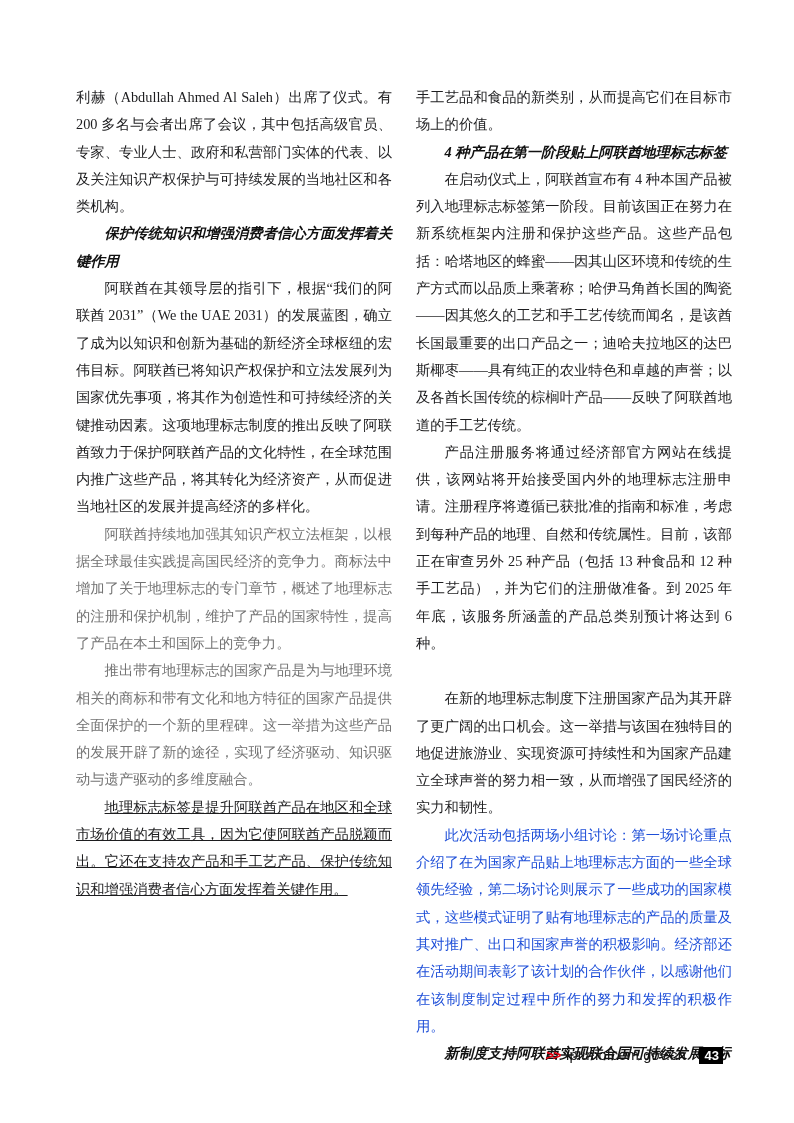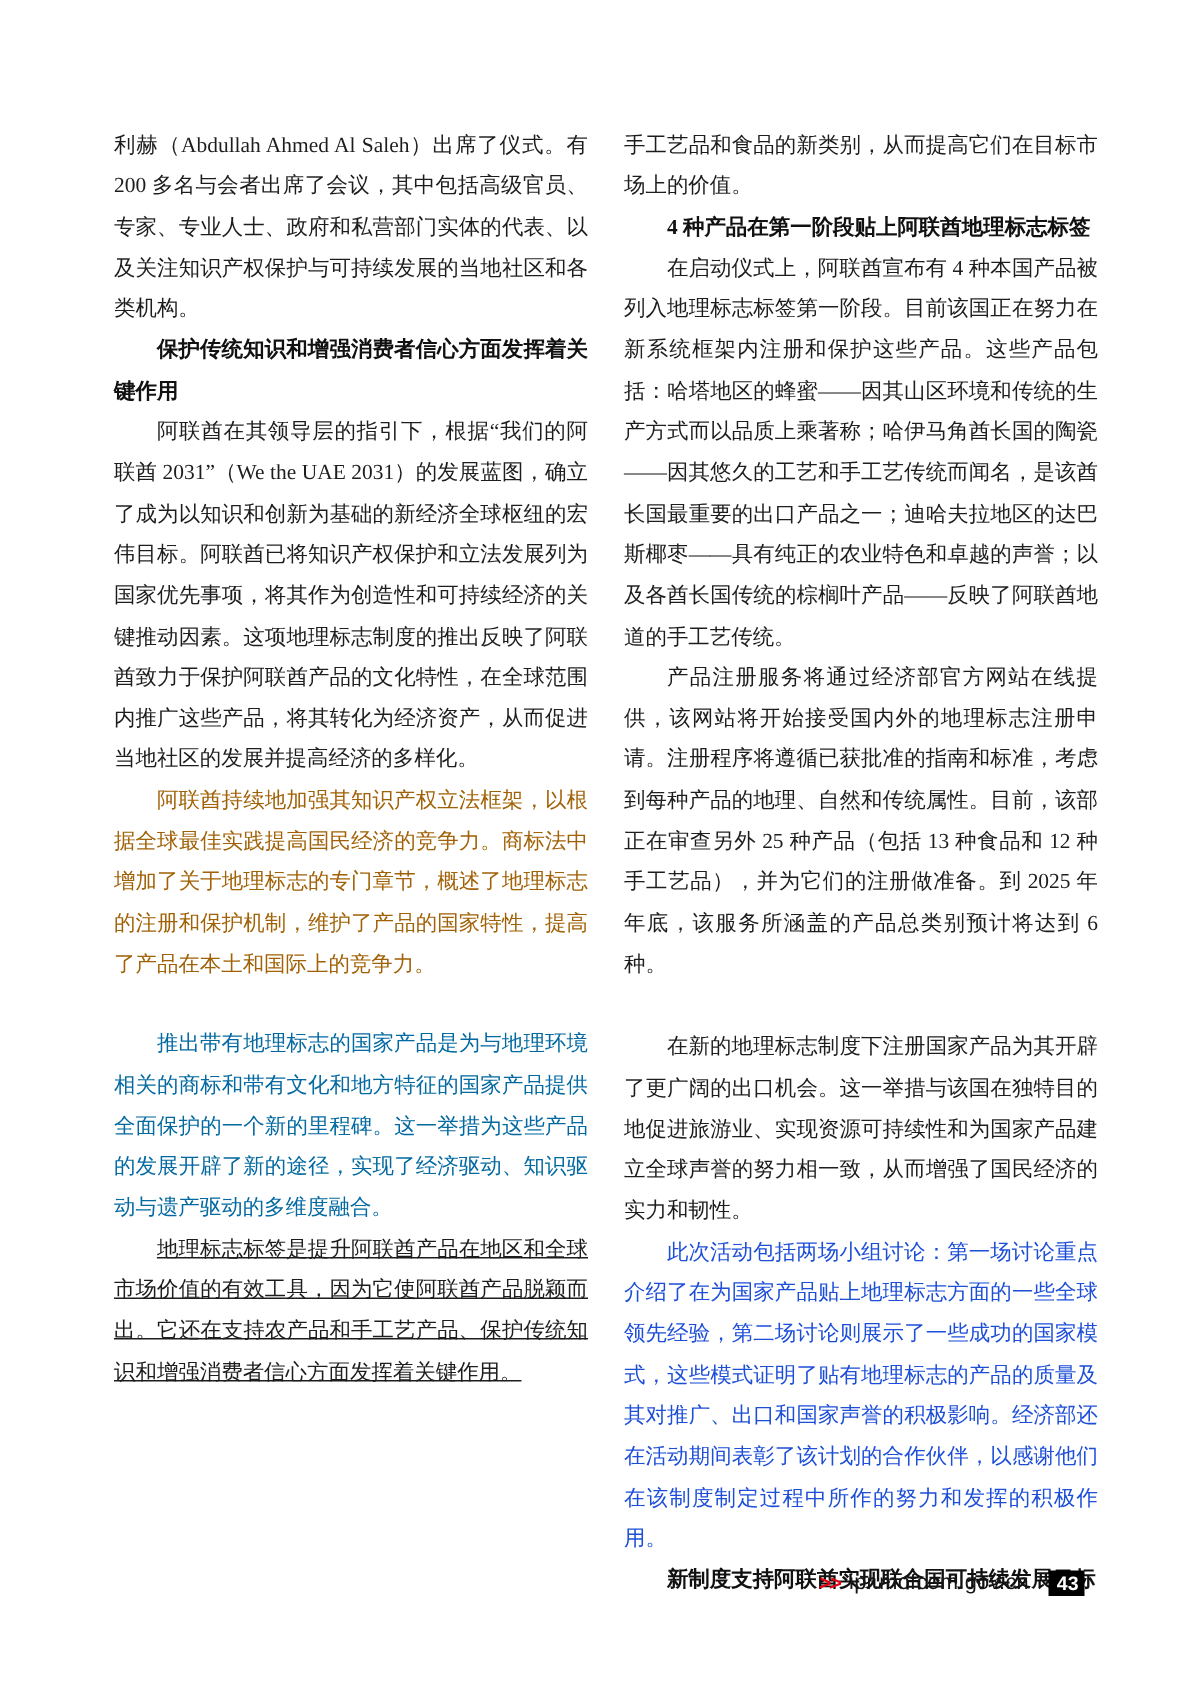--- a/index.html
+++ b/index.html
@@ -33,20 +33,21 @@
     line-height: 27.3px;
     color: #1d1d1f;
     text-align: justify;
   }
   .col p.indent {
     text-indent: 2em;
   }
   .col p.heading {
     font-weight: bold;
     color: #111111;
+    font-style: italic;
   }
   .footer {
     position: absolute;
     top: 1046px;
     right: 71px;
     height: 18px;
     display: flex;
     align-items: center;
     font-family: "Liberation Sans", sans-serif;
   }
@@ -77,22 +78,22 @@
 </head>
 <body>
 
 <div class="page">
 
   <div class="columns">
     <div class="col" id="col-left">
         <p class="" style="color: rgb(29, 29, 31);">利赫（Abdullah Ahmed Al Saleh）出席了仪式。有 200 多名与会者出席了会议，其中包括高级官员、专家、专业人士、政府和私营部门实体的代表、以及关注知识产权保护与可持续发展的当地社区和各类机构。</p>
         <p class="heading indent">保护传统知识和增强消费者信心方面发挥着关键作用</p>
         <p class="indent" style="color: rgb(29, 29, 31);">阿联酋在其领导层的指引下，根据“我们的阿联酋 2031”（We the UAE 2031）的发展蓝图，确立了成为以知识和创新为基础的新经济全球枢纽的宏伟目标。阿联酋已将知识产权保护和立法发展列为国家优先事项，将其作为创造性和可持续经济的关键推动因素。这项地理标志制度的推出反映了阿联酋致力于保护阿联酋产品的文化特性，在全球范围内推广这些产品，将其转化为经济资产，从而促进当地社区的发展并提高经济的多样化。</p>
-        <p class="indent" style="color: #a16207;">阿联酋持续地加强其知识产权立法框架，以根据全球最佳实践提高国民经济的竞争力。商标法中增加了关于地理标志的专门章节，概述了地理标志的注册和保护机制，维护了产品的国家特性，提高了产品在本土和国际上的竞争力。</p>
-        <p class="indent" style="color: #0369a1; margin-top: 26px;">推出带有地理标志的国家产品是为与地理环境相关的商标和带有文化和地方特征的国家产品提供全面保护的一个新的里程碑。这一举措为这些产品的发展开辟了新的途径，实现了经济驱动、知识驱动与遗产驱动的多维度融合。</p>
+        <p class="indent" style="color: #737373;">阿联酋持续地加强其知识产权立法框架，以根据全球最佳实践提高国民经济的竞争力。商标法中增加了关于地理标志的专门章节，概述了地理标志的注册和保护机制，维护了产品的国家特性，提高了产品在本土和国际上的竞争力。</p>
+        <p class="indent" style="color: #737373;">推出带有地理标志的国家产品是为与地理环境相关的商标和带有文化和地方特征的国家产品提供全面保护的一个新的里程碑。这一举措为这些产品的发展开辟了新的途径，实现了经济驱动、知识驱动与遗产驱动的多维度融合。</p>
         <p class="indent" style="color: rgb(29, 29, 31); text-decoration: underline;">地理标志标签是提升阿联酋产品在地区和全球市场价值的有效工具，因为它使阿联酋产品脱颖而出。它还在支持农产品和手工艺产品、保护传统知识和增强消费者信心方面发挥着关键作用。</p>
       </div>
     <div class="col" id="col-right">
         <p class="" style="color: rgb(29, 29, 31);">手工艺品和食品的新类别，从而提高它们在目标市场上的价值。</p>
         <p class="heading indent">4 种产品在第一阶段贴上阿联酋地理标志标签</p>
         <p class="indent" style="color: rgb(29, 29, 31);">在启动仪式上，阿联酋宣布有 4 种本国产品被列入地理标志标签第一阶段。目前该国正在努力在新系统框架内注册和保护这些产品。这些产品包括：哈塔地区的蜂蜜——因其山区环境和传统的生产方式而以品质上乘著称；哈伊马角酋长国的陶瓷——因其悠久的工艺和手工艺传统而闻名，是该酋长国最重要的出口产品之一；迪哈夫拉地区的达巴斯椰枣——具有纯正的农业特色和卓越的声誉；以及各酋长国传统的棕榈叶产品——反映了阿联酋地道的手工艺传统。</p>
         <p class="indent" style="color: rgb(29, 29, 31);">产品注册服务将通过经济部官方网站在线提供，该网站将开始接受国内外的地理标志注册申请。注册程序将遵循已获批准的指南和标准，考虑到每种产品的地理、自然和传统属性。目前，该部正在审查另外 25 种产品（包括 13 种食品和 12 种手工艺品），并为它们的注册做准备。到 2025 年年底，该服务所涵盖的产品总类别预计将达到 6 种。</p>
         <p class="indent" style="color: rgb(29, 29, 31); margin-top: 28px;">在新的地理标志制度下注册国家产品为其开辟了更广阔的出口机会。这一举措与该国在独特目的地促进旅游业、实现资源可持续性和为国家产品建立全球声誉的努力相一致，从而增强了国民经济的实力和韧性。</p>
         <p class="indent" style="color: #1d4ed8;">此次活动包括两场小组讨论：第一场讨论重点介绍了在为国家产品贴上地理标志方面的一些全球领先经验，第二场讨论则展示了一些成功的国家模式，这些模式证明了贴有地理标志的产品的质量及其对推广、出口和国家声誉的积极影响。经济部还在活动期间表彰了该计划的合作伙伴，以感谢他们在该制度制定过程中所作的努力和发挥的积极作用。</p>
         <p class="heading indent">新制度支持阿联酋实现联合国可持续发展目标</p>

